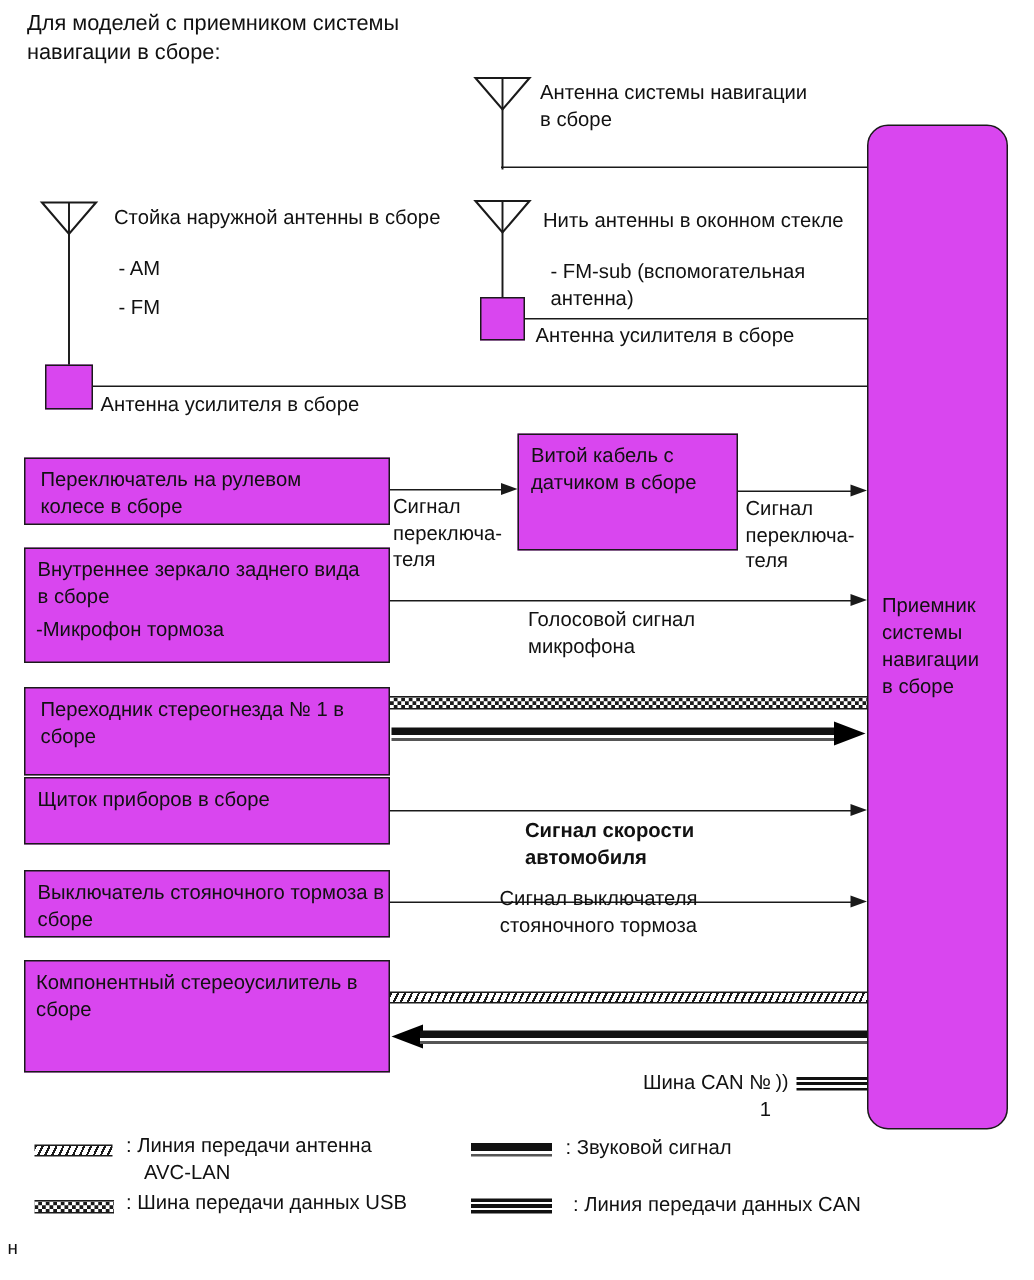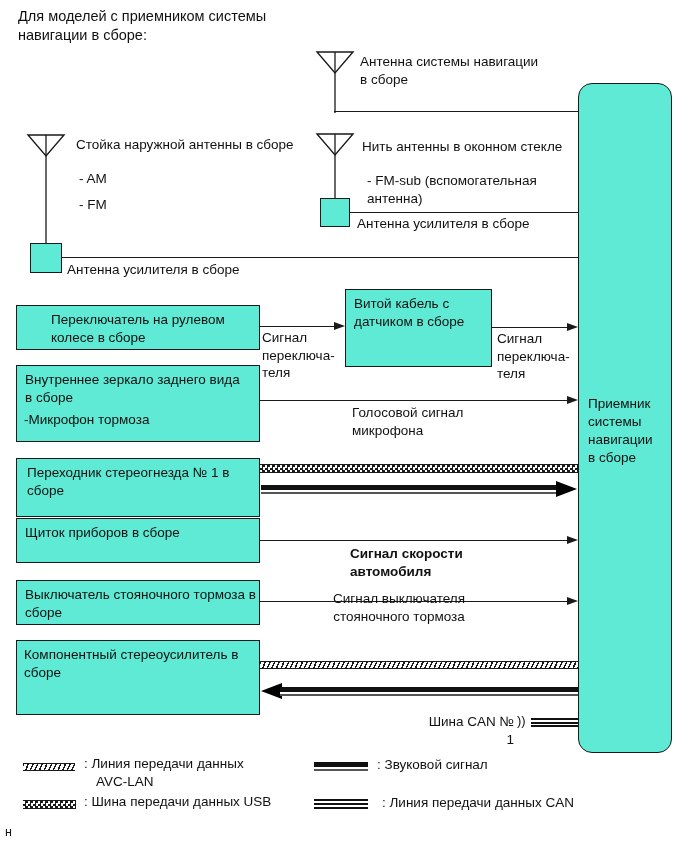--- a/index.html
+++ b/index.html
@@ -2,21 +2,21 @@
 <html lang="ru"><head>
 <meta charset="utf-8">
 <style>
   html,body{margin:0;padding:0;background:#fff;}
   #canvas{
     position:relative;width:689px;height:853px;background:#fff;overflow:hidden;
     font-family:"Liberation Sans","DejaVu Sans",sans-serif;color:#111;
     font-size:13.5px;line-height:17.5px;
   }
   .txt{position:absolute;white-space:pre-line;width:max-content;}
-  .box{position:absolute;box-sizing:border-box;border:1.5px solid #1a1a1a;background:#5eead4;}
+  .box{position:absolute;box-sizing:border-box;border:1.5px solid #1a1a1a;background:#d946ef;}
   .ln{position:absolute;height:1.3px;background:#1a1a1a;}
   .ahr{position:absolute;width:0;height:0;border-top:4.5px solid transparent;border-bottom:4.5px solid transparent;border-left:11px solid #1a1a1a;}
   .usb{position:absolute;box-sizing:border-box;height:9px;
        background:repeating-conic-gradient(#1a1a1a 0% 25%, #fff 0% 50%);background-size:5px 5px;
        border-top:1px solid #1a1a1a;border-bottom:1px solid #1a1a1a;}
   .avc{position:absolute;box-sizing:border-box;height:8px;
        background:repeating-linear-gradient(115deg,#1a1a1a 0 1.4px,#fff 1.4px 4.2px);
        border-top:1px solid #1a1a1a;border-bottom:1px solid #1a1a1a;}
   .audio-bar{position:absolute;height:9px;background:linear-gradient(#111 0 5px,#fff 5px 7px,#555 7px 9px);}
   .audio-head-r{position:absolute;width:0;height:0;border-top:8.5px solid transparent;border-bottom:8.5px solid transparent;border-left:21px solid #000;}
@@ -59,21 +59,21 @@
   <div class="txt" style="left:362px;top:138px;">Нить антенны в оконном стекле</div>
   <div class="txt" style="left:367px;top:172px;">- FM-sub (вспомогательная
 антенна)</div>
   <div class="txt" style="left:357px;top:215px;">Антенна усилителя в сборе</div>
 
   <div class="ln" style="left:334px;top:111px;width:244px;"></div>
   <div class="ln" style="left:350px;top:212px;width:228px;"></div>
   <div class="ln" style="left:62px;top:257px;width:516px;"></div>
 
   <div class="box" style="left:16px;top:305px;width:244px;height:45px;">
-    <div class="txt" style="left:10px;top:5px;margin-left:24px;">Переключатель на рулевом
+    <div class="txt" style="left:10px;top:5px;">Переключатель на рулевом
 колесе в сборе</div>
   </div>
   <div class="box" style="left:16px;top:365px;width:244px;height:77px;">
     <div class="txt" style="left:8px;top:5px;">Внутреннее зеркало заднего вида
 в сборе</div>
     <div class="txt" style="left:7px;top:45px;">-Микрофон тормоза</div>
   </div>
   <div class="box" style="left:16px;top:458px;width:244px;height:59px;">
     <div class="txt" style="left:10px;top:5px;">Переходник стереогнезда № 1 в
 сборе</div>
@@ -135,21 +135,21 @@
 
   <div class="avc" style="left:260px;top:661px;width:318px;"></div>
   <div class="audio-head-l" style="left:261px;top:683px;"></div>
   <div class="audio-bar" style="left:280px;top:687px;width:298px;"></div>
 
   <div class="can" style="left:531px;top:718px;width:47px;"></div>
   <div class="txt" style="left:517px;top:712px;font-size:13px;">))</div>
   <div class="txt" style="left:418px;top:713px;width:96px;text-align:right;">Шина CAN № 1</div>
 
   <div class="avc" style="left:23px;top:763px;width:52px;"></div>
-  <div class="txt legend-txt" style="left:84px;top:755px;">: Линия передачи данных
+  <div class="txt legend-txt" style="left:84px;top:755px;">: Линия передачи антенна
 AVC-LAN</div>
 
   <div class="usb" style="left:23px;top:800px;width:53px;"></div>
   <div class="txt" style="left:84px;top:793px;">: Шина передачи данных USB</div>
 
   <div class="audio-bar" style="left:314px;top:762px;width:54px;"></div>
   <div class="txt" style="left:377px;top:756px;">: Звуковой сигнал</div>
 
   <div class="can-lg" style="left:314px;top:799px;width:54px;"></div>
   <div class="txt" style="left:382px;top:794px;">: Линия передачи данных CAN</div>

